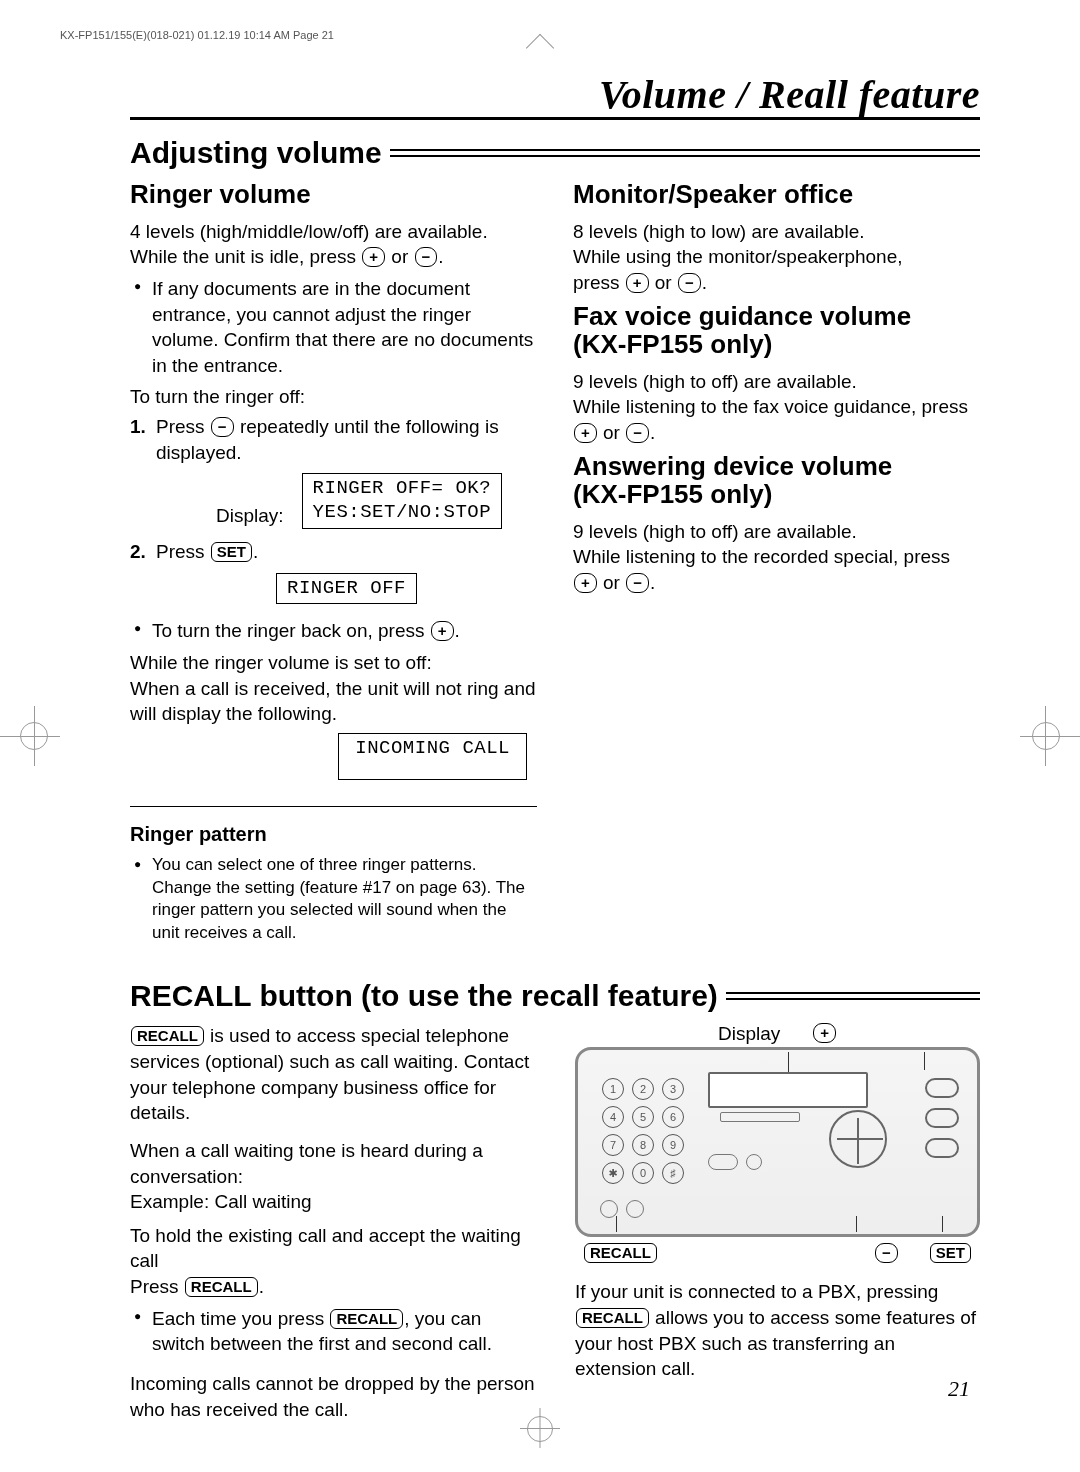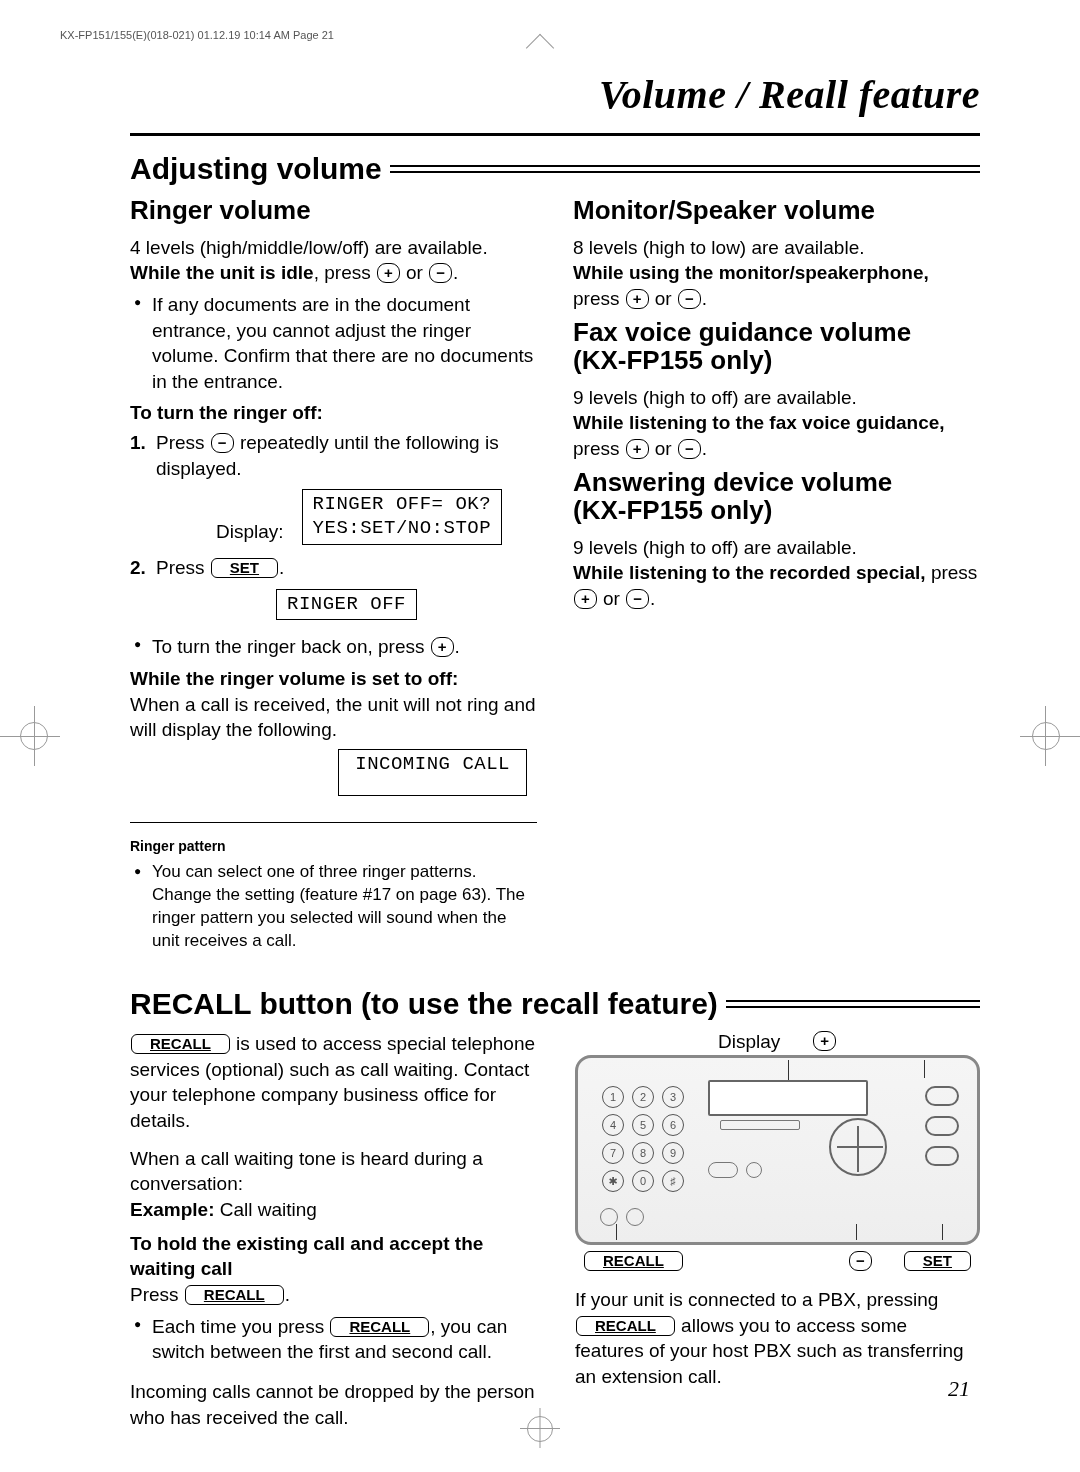--- a/index.html
+++ b/index.html
@@ -10,44 +10,44 @@
   .crop-tick-bottom { position: absolute; bottom: 30px; left: 50%; width: 26px; height: 26px; border: 1px solid #999; border-radius: 50%; transform: translateX(-50%); }
   .crop-cross { position: absolute; bottom: 43px; left: 50%; width: 40px; height: 1px; background:#999; transform: translateX(-50%);}
   .crop-cross-v { position: absolute; bottom: 24px; left: 50%; width: 1px; height: 40px; background:#999; transform: translateX(-50%);}
   .crop-side-left { position: absolute; left: 20px; top: 50%; width: 28px; height: 28px; border:1px solid #999; border-radius:50%; transform: translateY(-50%);}
   .crop-side-right{ position: absolute; right: 20px; top:50%; width:28px; height:28px; border:1px solid #999; border-radius:50%; transform:translateY(-50%);}
   .crop-left-h { position:absolute; left:0; top:50%; width:60px; height:1px; background:#999;}
   .crop-left-v { position:absolute; left:34px; top:calc(50% - 30px); width:1px; height:60px; background:#999;}
   .crop-right-h{ position:absolute; right:0; top:50%; width:60px; height:1px; background:#999;}
   .crop-right-v{ position:absolute; right:34px; top:calc(50% - 30px); width:1px; height:60px; background:#999;}
 
-  .title-bar { border-bottom: 3px solid #000; margin-top: 35px; margin-bottom: 18px; text-align: right; padding-bottom: 18px;}
+  .title-bar { border-bottom: 3px solid #000; margin-top: 35px; margin-bottom: 18px; text-align: right; padding-bottom: 2px;}
   .title-bar h1 { font: italic bold 40px/1 "Times New Roman", serif; letter-spacing: .5px; }
 
   h2.sect { font: bold 30px/1 Arial; display: flex; align-items: center; gap: 8px; margin-bottom: 12px;}
   h2.sect::after { content:""; flex:1; border-top: 2px solid #000; border-bottom: 2px solid #000; height: 4px;}
   h3 { font: bold 26px/1.1 Arial; margin-bottom: 10px; }
   p, li { font: 19px/1.35 Arial; }
   .cols { display: flex; gap: 36px; }
   .col { flex: 1; }
-  .bold { font-weight: bold; }
+  .bold { font-weight: normal; }
   ul.bul { list-style: none; padding-left: 4px; margin: 6px 0; }
   ul.bul li { position: relative; padding-left: 18px; }
   ul.bul li::before { content:"●"; position:absolute; left:0; top:2px; font-size:12px;}
   ol.num { list-style: none; margin:4px 0; }
   ol.num li { padding-left: 26px; position: relative; margin-bottom: 6px;}
   ol.num li .n { position: absolute; left:0; font-weight: bold;}
   .keycap { display:inline-block; border:1.5px solid #000; border-radius: 9px; padding: 0 6px; font: bold 15px/18px Arial; vertical-align: 1px; margin: 0 1px;}
-  .keycap.wide { border-radius: 6px; padding: 0 18px; text-decoration: underline;}
+  .keycap.wide { border-radius: 6px; padding: 0 5px;}
   .lcd { display:inline-block; border: 1.5px solid #000; font: 19px/1.25 "Courier New", monospace; padding: 3px 10px; letter-spacing: .5px; white-space: pre; }
   .lcd-row { display:flex; align-items:flex-end; gap:18px; margin: 8px 0 10px 60px;}
   .lcd-center{ text-align:center; margin: 8px 0 14px 0;}
   .lcd-right { text-align:right; margin: 6px 0 10px 0; padding-right: 10px;}
   .divider { border-top: 1px solid #000; margin: 26px 0 14px 0; width: 100%;}
-  .note-head { font-weight: bold; font-size: 14px; margin-bottom: 4px;}
+  .note-head { font-weight: bold; font-size: 20px; margin-bottom: 4px;}
   .note ul.bul li { font-size: 17px; line-height:1.35;}
   .page-num { position:absolute; bottom: 70px; right: 110px; font: italic 22px "Times New Roman", serif;}
   .recall-cols { display:flex; gap:40px; margin-top: 10px;}
   .device-box { border: 3px solid #888; border-radius: 16px; background: linear-gradient(#f5f5f5,#eee); padding: 12px 10px 10px; position: relative; height: 190px;}
   .device-wrap { position: relative; }
   .lab-top { display:flex; justify-content:center; gap:32px; font:19px/1 Arial; margin-bottom:4px; align-items:center;}
   .lab-bot { display:flex; justify-content:space-between; font:19px/1 Arial; margin-top:6px; padding: 0 8px;}
   .dial { display:grid; grid-template-columns: repeat(3, 22px); gap: 6px 8px; position:absolute; left:24px; top:28px;}
   .dial span { width:22px; height:22px; border:1.5px solid #555; border-radius:50%; display:flex; align-items:center; justify-content:center; font:11px/1 Arial; color:#555;}
   .screen-mini { position:absolute; left:130px; top:22px; width:160px; height:36px; border:2px solid #666; background:#fff; border-radius:2px;}
@@ -127,21 +127,21 @@
       <div class="divider"></div>
       <div class="note">
         <p class="note-head">Ringer pattern</p>
         <ul class="bul">
             <li>You can select one of three ringer patterns. Change the setting (feature #17 on page 63). The ringer pattern you selected will sound when the unit receives a call.</li>
           </ul>
       </div>
     </div>
 
     <div class="col">
-      <h3>Monitor/Speaker volume</h3>
+      <h3>Monitor/Speaker office</h3>
       <p>8 levels (high to low) are available.</p>
       <p><span class="bold">While using the monitor/speakerphone,</span><br><span>press </span><span class="keycap">+</span><span> or </span><span class="keycap">−</span><span>.</span></p>
 
       <div class="spacer6"></div>
       <h3 style="white-space:pre-line">Fax voice guidance volume
 (KX-FP155 only)</h3>
       <p>9 levels (high to off) are available.</p>
       <p><span class="bold">While listening to the fax voice guidance,</span><span> press </span><span class="keycap">+</span><span> or </span><span class="keycap">−</span><span>.</span></p>
 
       <div class="spacer6"></div>

